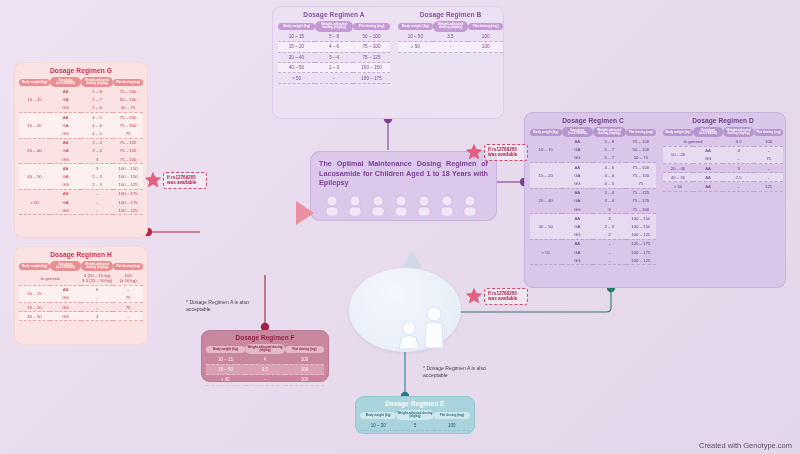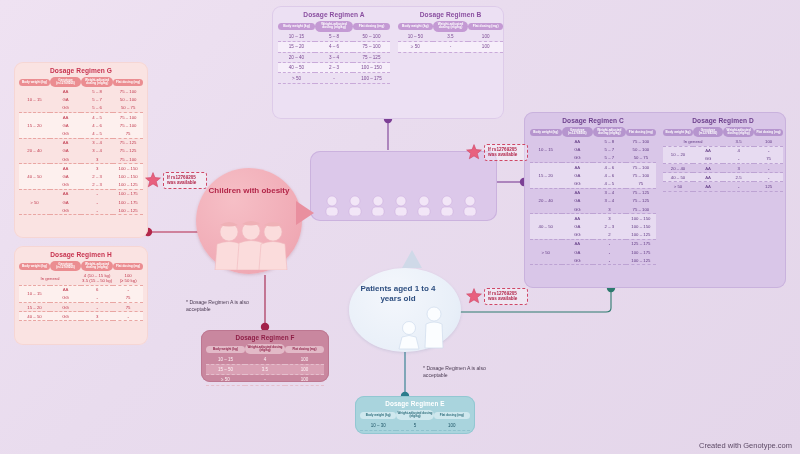--- a/index.html
+++ b/index.html
@@ -535,65 +535,47 @@
                 <td class="sep" style="padding: 1.6px 0px; white-space: pre-line;">-</td>
                 <td class="sep" style="padding: 1.6px 0px; white-space: pre-line;">125</td>
               </tr>
             </tbody>
         </table>
       </div>
     </div>
   </div>
 
   <div id="hero" style="left:310px; top:151px; width:187px; height:70px; padding:8px 9px;">
+    <div class="htxt" style="font-size:7.2px;">The Optimal Maintenance Dosing Regimen of Lacosamide for Children Aged 1 to 18 Years with Epilepsy</div>
     <svg width="168" height="22" style="position:absolute; left:10px; bottom:5px;">
       <g fill="#f2e6f7" stroke="#c9a8da" stroke-width=".5">
         <circle cx="12" cy="7" r="5"></circle>
           <rect x="6" y="13" width="12" height="9" rx="3.5"></rect>
         <circle cx="35" cy="7" r="5"></circle>
           <rect x="29" y="13" width="12" height="9" rx="3.5"></rect>
         <circle cx="58" cy="7" r="5"></circle>
           <rect x="52" y="13" width="12" height="9" rx="3.5"></rect>
         <circle cx="81" cy="7" r="5"></circle>
           <rect x="75" y="13" width="12" height="9" rx="3.5"></rect>
         <circle cx="104" cy="7" r="5"></circle>
           <rect x="98" y="13" width="12" height="9" rx="3.5"></rect>
         <circle cx="127" cy="7" r="5"></circle>
           <rect x="121" y="13" width="12" height="9" rx="3.5"></rect>
         <circle cx="150" cy="7" r="5"></circle>
           <rect x="144" y="13" width="12" height="9" rx="3.5"></rect>
       </g>
     </svg>
   </div>
 
-  <div class="bubble" id="obesity-bubble" style="left:196px; top:168px; width:106px; height:106px;">
-    <div id="obesity-label" style="position:absolute; left:8px; top:18px; width:90px; font-size:8px;">Children with obesity</div>
-    <svg width="92" height="50" style="position:absolute; left:9px; bottom:4px;">
-      <g fill="#fbdcdc" stroke="#f0b9bd" stroke-width=".6">
-        <circle cx="24" cy="12" r="9"></circle>
-          <path d="M12 24 q12 -5 24 0 l2 26 h-28 z"></path>
-        <circle cx="46" cy="11" r="9"></circle>
-          <path d="M34 23 q12 -5 24 0 l2 27 h-28 z"></path>
-        <circle cx="68" cy="12" r="9"></circle>
-          <path d="M56 24 q12 -5 24 0 l2 26 h-28 z"></path>
-      </g>
-      <g fill="#efb1b6">
-        <path d="M15 5 q9 -6 18 0 q-9 3 -18 0z"></path>
-        <path d="M37 4 q9 -6 18 0 q-9 3 -18 0z"></path>
-        <path d="M59 5 q9 -6 18 0 q-9 3 -18 0z"></path>
-      </g>
-    </svg>
-  </div>
 
   <svg width="40" height="40" style="position:absolute; left:296px; top:195px;">
     <path d="M0 6 L18 18 L0 30 Z" fill="#e98f9f"></path>
   </svg>
 
   <div class="bubble" id="young-bubble" style="left:349px; top:268px; width:112px; height:84px;">
-    <div id="young-label" style="position:absolute; left:6px; top:16px; width:86px; font-size:8px;">Patients aged 1 to 4 years old</div>
     <svg width="60" height="44" style="position:absolute; right:8px; bottom:2px;">
       <g fill="#fbfdff" stroke="#cfdbec" stroke-width=".7">
         <circle cx="41" cy="8" r="7"></circle>
           <path d="M33 18 q8 -4 16 0 l1 24 h-18 z"></path>
         <circle cx="16" cy="22" r="6.5"></circle>
           <path d="M9 31 q7 -3 14 0 l3 12 h-20 z"></path>
       </g>
     </svg>
   </div>
 

